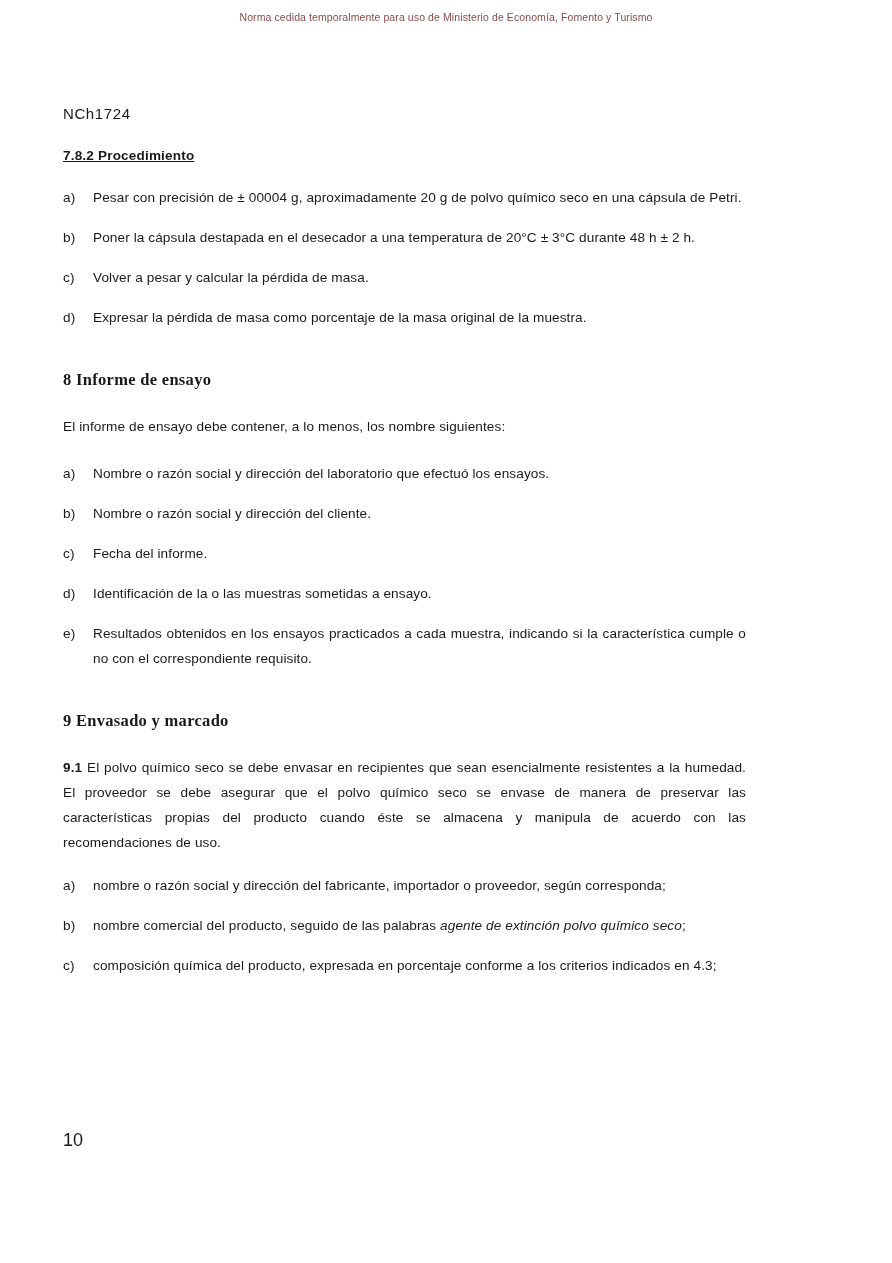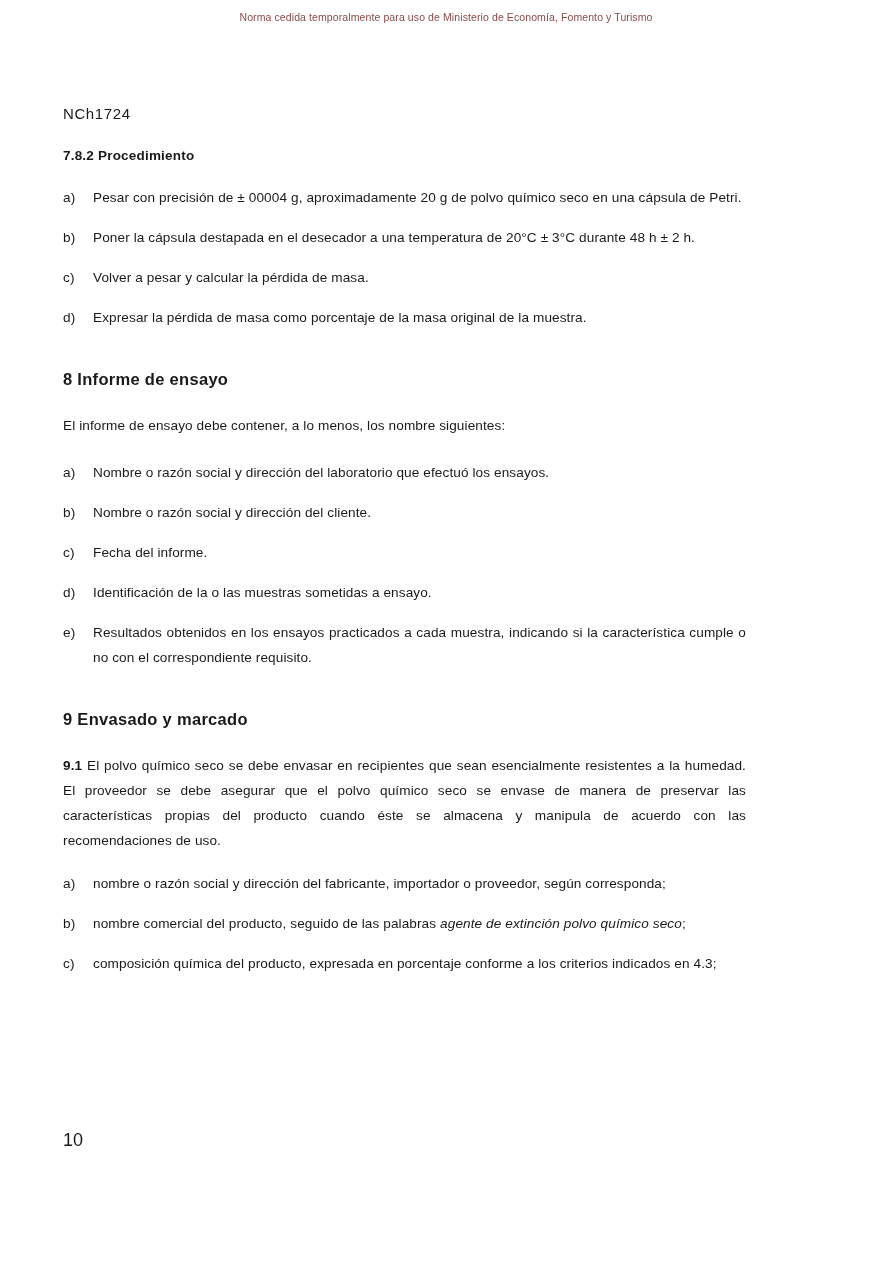--- a/index.html
+++ b/index.html
@@ -44,23 +44,24 @@
     color: #1a1a1a;
     letter-spacing: 0.6px;
     margin-bottom: 26px;
   }
   .sub-heading {
     font-family: "Liberation Sans", sans-serif;
     font-size: 13.5px;
     font-weight: bold;
     letter-spacing: 0.2px;
     margin-bottom: 22px;
+    text-decoration: underline;
   }
   .heading {
-    font-family: Liberation Sans, sans-serif;
+    font-family: Liberation Serif, serif;
     font-size: 16.5px;
     font-weight: bold;
     letter-spacing: 0.3px;
     margin-top: 40px;
     margin-bottom: 24px;
   }
   .para {
     font-family: "Liberation Sans", sans-serif;
     font-size: 13.6px;
     line-height: 25px;

